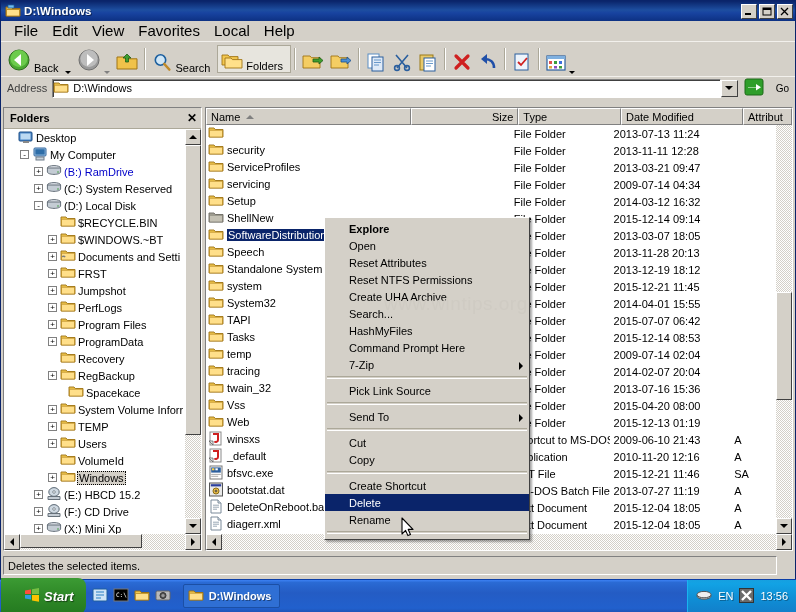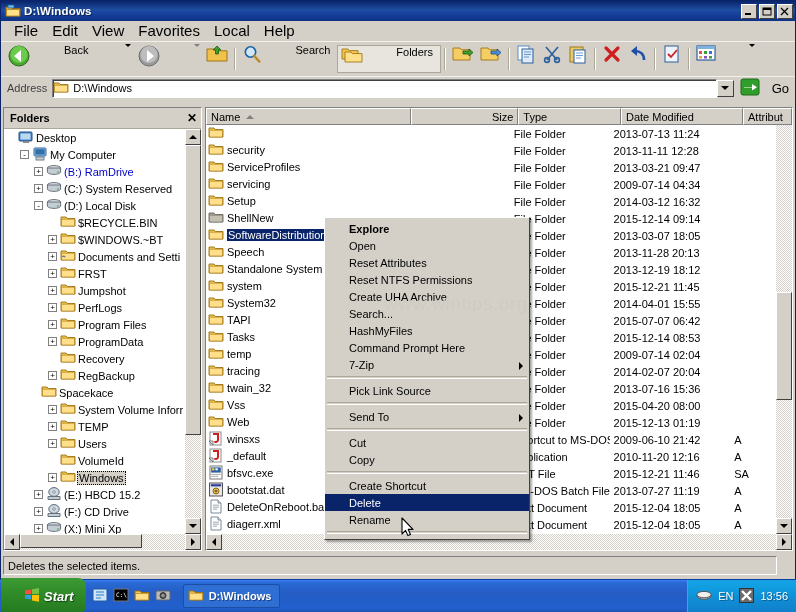--- a/index.html
+++ b/index.html
@@ -47,21 +47,21 @@
   }
   #menubar .mi{padding:2px 7px;font-size:15px;color:#000;cursor:default;}
 
   
   #toolbar{
     height:34px;display:flex;align-items:center;
     background:#d4d0c8;
     border-top:1px solid #f2f0ec;
     padding-left:3px;
   }
-  .tbitem{display:flex;align-items:flex-start;height:30px;padding:0 3px;cursor:default;gap:30px;}
+  .tbitem{display:flex;align-items:flex-end;height:30px;padding:0 3px;cursor:default;}
   .tbitem .lbl{font-size:11px;margin:0 4px 0 3px;color:#000;}
   .tbsep{width:1px;height:22px;background:#aca899;margin:0 3px;border-right:1px solid #fff;}
   .arrowdn{width:0;height:0;border-left:3px solid transparent;border-right:3px solid transparent;
     border-top:3px solid #000;margin-left:3px;}
   .arrowdn.gray{border-top-color:#808080;}
   #tb-folders{background:#e7e5de;border:1px solid #aca899;height:28px;box-sizing:border-box;}
 
   
   #addressbar{
     height:22px;display:flex;align-items:center;background:#d4d0c8;
@@ -74,21 +74,21 @@
     box-shadow: inset 1px 1px 0 #404040;
     display:flex;align-items:center;box-sizing:border-box;
   }
   #addr-text{font-size:11px;color:#000;margin-left:4px;}
   #addr-drop{
     width:17px;height:17px;margin-right:1px;background:#d4d0c8;
     border:1px solid;border-color:#fff #404040 #404040 #fff;
     display:flex;align-items:center;justify-content:center;box-sizing:border-box;
   }
   #go-btn{display:flex;align-items:center;padding:0 4px 0 5px;cursor:default;}
-  #go-btn .lbl{font-size:13px;margin-left:12px;}
+  #go-btn .lbl{font-size:10px;margin-left:12px;}
 
   
   #body{
     position:absolute;left:2px;top:106px;right:2px;bottom:28px;
     display:flex;
   }
   
   #folders-pane{
     width:199px;background:#fff;
     border:1px solid;border-color:#808080 #fff #fff #808080;
@@ -579,21 +579,21 @@
               <span class="tlabel">Recovery</span>
             </div>
             <div class="tnode" style="padding-left: 44px;">
               <span class="exp">+</span>
               <span class="ico"><svg width="16" height="13" viewBox="0 0 16 13">
         <path d="M1 2h5l1.3 1.5H15V11H1z" fill="#f3c84f" stroke="#9a7014" stroke-width=".9"></path>
         <path d="M1.5 4.2h13V11h-13z" fill="#ffdf8a" stroke="#b0811a" stroke-width=".7"></path>
                 </svg></span>
               <span class="tlabel">RegBackup</span>
             </div>
-            <div class="tnode" style="padding-left: 25px;">
+            <div class="tnode" style="padding-left: 52px;">
               <span class="expblank"></span>
               <span class="ico"><svg width="16" height="13" viewBox="0 0 16 13">
         <path d="M1 2h5l1.3 1.5H15V11H1z" fill="#f3c84f" stroke="#9a7014" stroke-width=".9"></path>
         <path d="M1.5 4.2h13V11h-13z" fill="#ffdf8a" stroke="#b0811a" stroke-width=".7"></path>
                 </svg></span>
               <span class="tlabel">Spacekace</span>
             </div>
             <div class="tnode" style="padding-left: 44px;">
               <span class="exp">+</span>
               <span class="ico"><svg width="16" height="13" viewBox="0 0 16 13">
@@ -944,21 +944,21 @@
               <span class="fname">
                 <span class="ico"><svg width="16" height="15" viewBox="0 0 16 15">
         <rect x="2" y="1" width="11" height="13" fill="#fff" stroke="#8a8a8a"></rect>
         <path d="M5 3h5v6c0 2-2.5 2.6-3.6 1.4" fill="none" stroke="#cf2020" stroke-width="2"></path>
         <path d="M1 10l4 0 0 4z" fill="#e8e8e8" stroke="#555" stroke-width=".7"></path>
                   </svg></span>
                 <span class="txt">_default</span>
               </span>
               <span class="fsize"></span>
               <span class="ftype">Shortcut to MS-DOS...</span>
-              <span class="fdate">2009-06-10 21:42</span>
+              <span class="fdate">2009-06-10 21:43</span>
               <span class="fattr">A</span>
             </div>
             <div class="frow">
               <span class="fname">
                 <span class="ico"><svg width="16" height="15" viewBox="0 0 16 15">
         <rect x="2" y="1" width="11" height="13" fill="#fff" stroke="#8a8a8a"></rect>
         <path d="M5 3h5v6c0 2-2.5 2.6-3.6 1.4" fill="none" stroke="#cf2020" stroke-width="2"></path>
         <path d="M1 10l4 0 0 4z" fill="#e8e8e8" stroke="#555" stroke-width=".7"></path>
                   </svg></span>
                 <span class="txt">bfsvc.exe</span>

